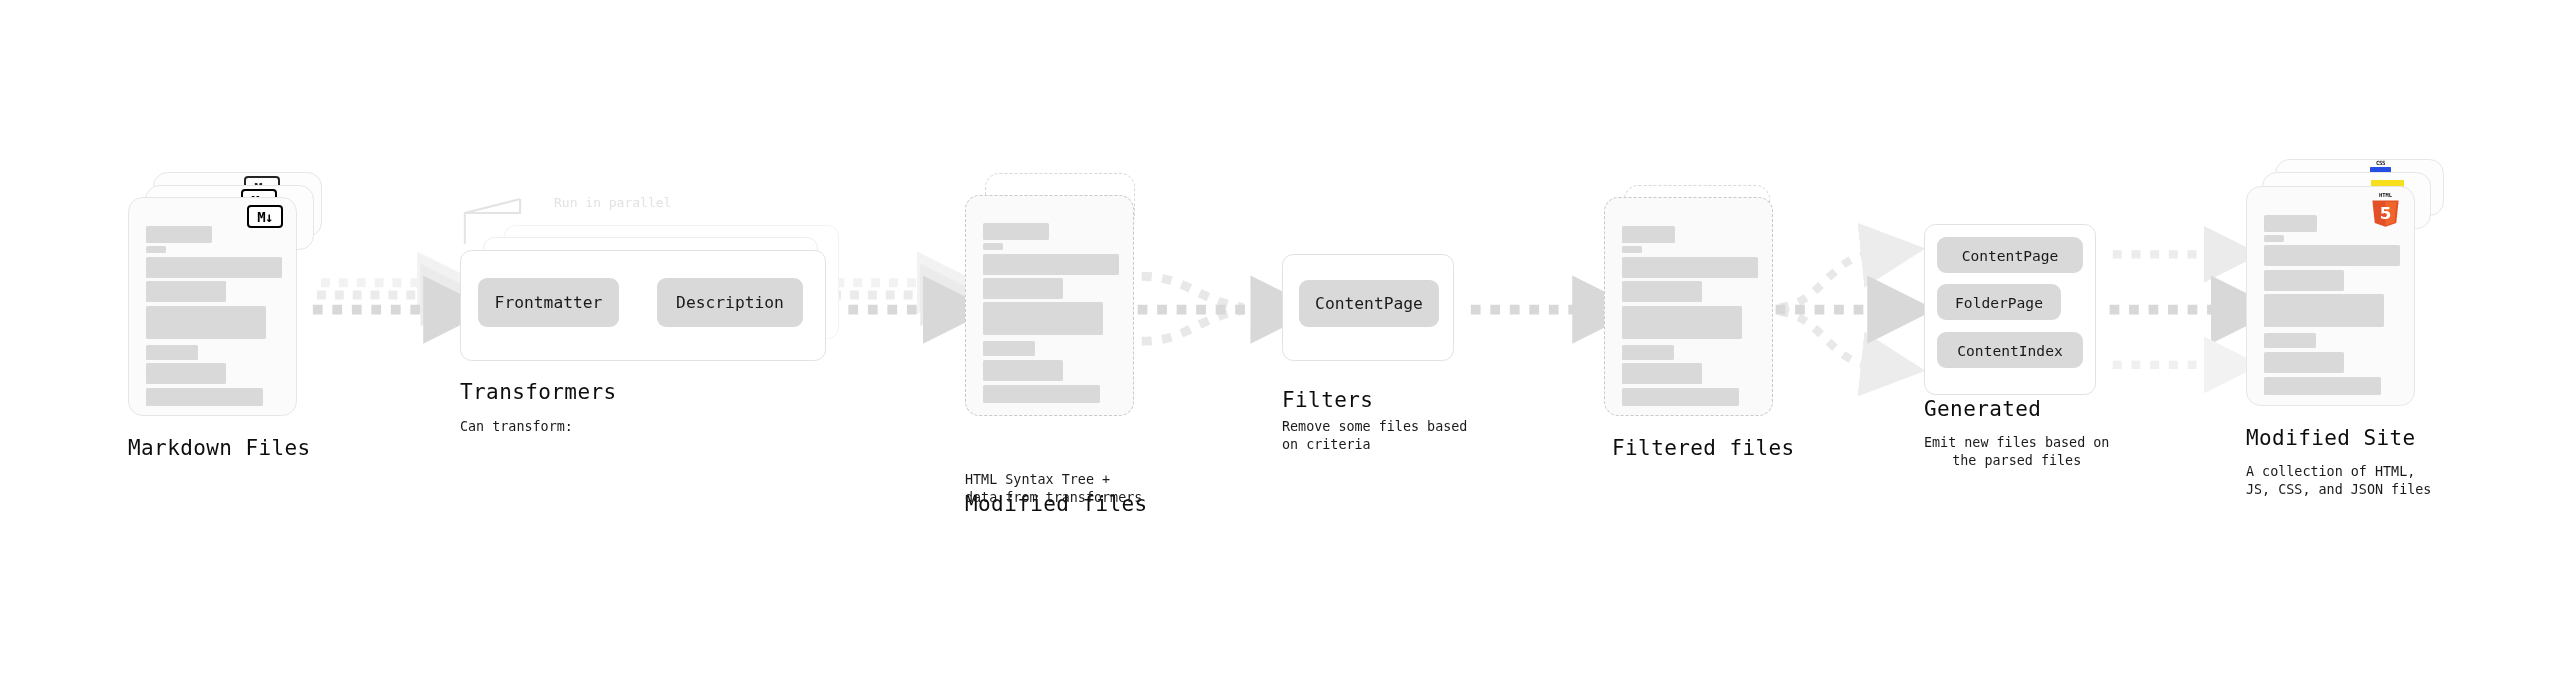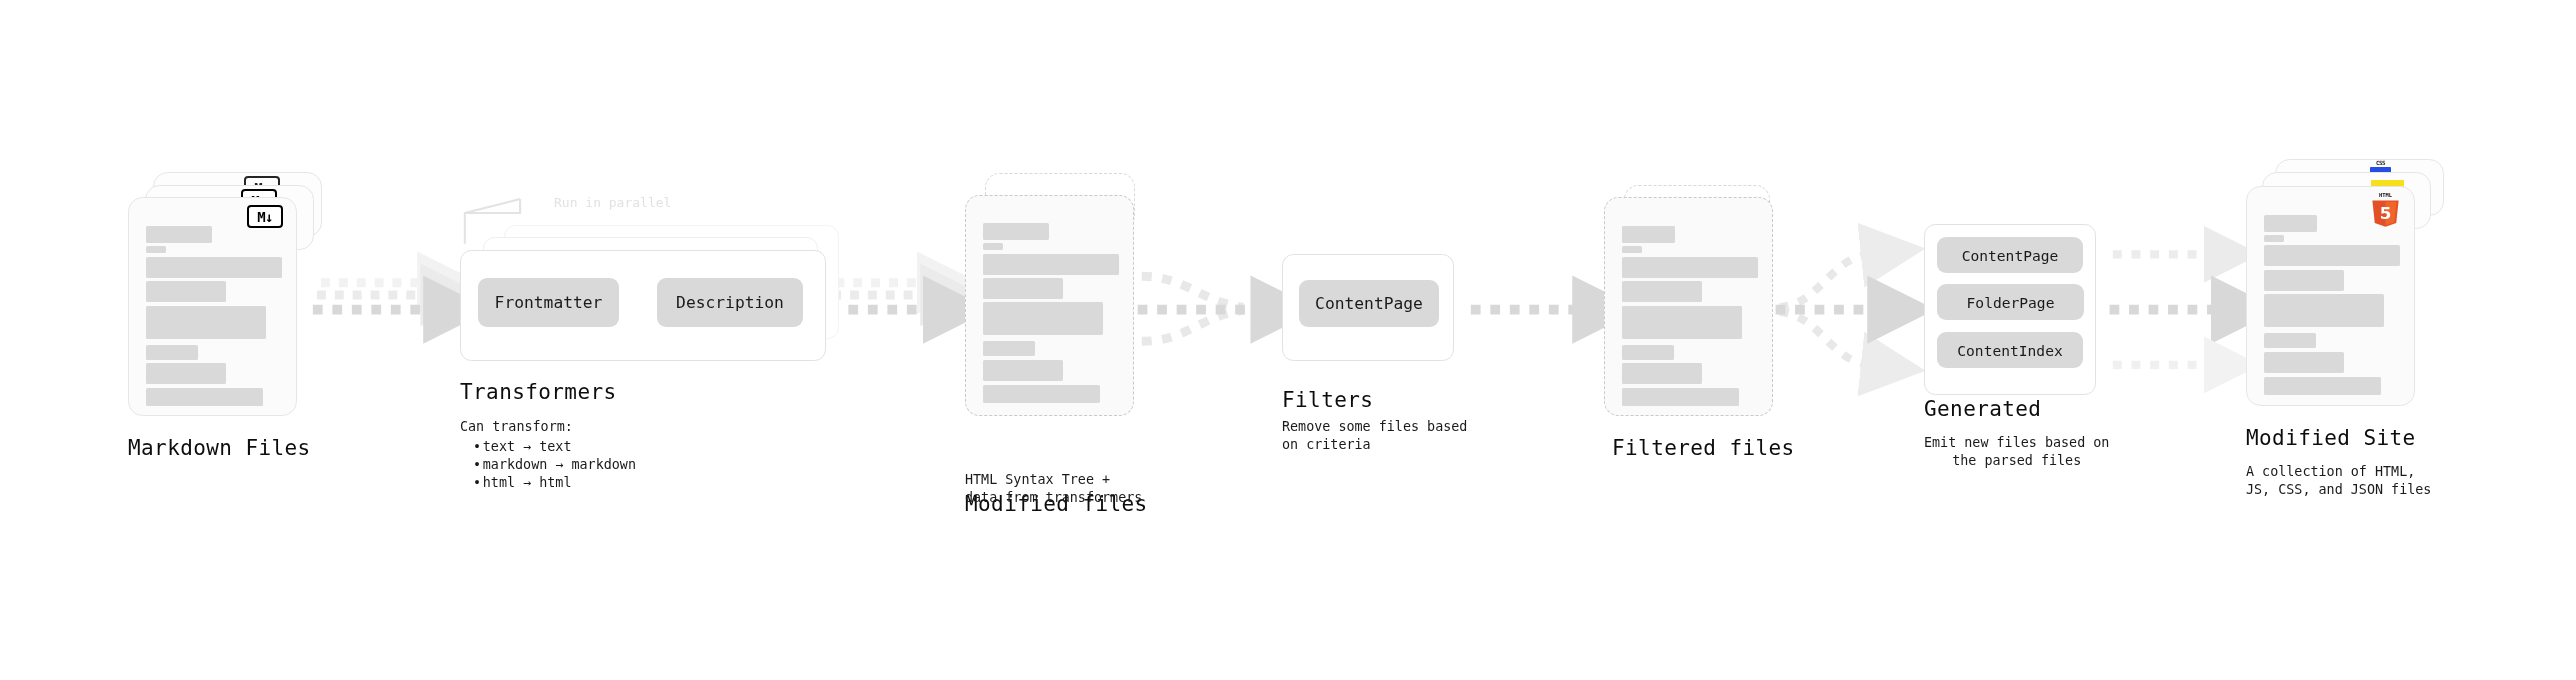--- a/index.html
+++ b/index.html
@@ -253,25 +253,20 @@
     <div class="pbox" style="left:460px; top:250px; width:366px; height:111px;"></div>
     <div class="chip" style="left:478px; top:278px; width:141px; height:49px;">Frontmatter</div>
     <div class="chip" style="left:657px; top:278px; width:146px; height:49px;">Description</div>
 
     <div class="parallel-label" style="left:554px; top:195px;">Run in parallel</div>
 
     <div class="title" style="left:460px; top:380px;">Transformers</div>
 
     <div class="note" style="left:460px; top:418px;">
       <div>Can transform:</div>
-      <ul>
-        <li>text → text</li>
-        <li>markdown → markdown</li>
-        <li>html → html</li>
-      </ul>
     </div>
   </div>
 
   <div>
     <div class="filecard ghost-dashed" style="left:985px; top:173px; width:150px; height:57px;"></div>
     <div class="filecard dashed" style="left:965px; top:195px; width:169px; height:221px;"></div>
 
     <div>
       <div class="bar" style="left:983px; top:223px; width:66px; height:17px;"></div>
       <div class="bar" style="left:983px; top:243px; width:20.3px; height:6.5px;"></div>
@@ -311,21 +306,21 @@
       <div class="bar" style="left:1622px; top:363px; width:80px; height:21px;"></div>
       <div class="bar" style="left:1622px; top:388px; width:117px; height:18px;"></div>
     </div>
 
     <div class="title" style="left:1604px; top:436px;margin-left:8px;">Filtered files</div>
   </div>
 
   <div>
     <div class="pbox" style="left:1924px; top:224px; width:172px; height:171px;"></div>
     <div class="chip" style="left:1937px; top:237px; width:146px; height:36px; font-size:14.6px;">ContentPage</div>
-    <div class="chip" style="left:1937px; top:284px; width:147px; height:36px; font-size:14.6px;">FolderPage</div>
+    <div class="chip" style="left:1937px; top:284px; width:124px; height:36px; font-size:14.6px;">FolderPage</div>
     <div class="chip" style="left:1937px; top:332px; width:146px; height:36px; font-size:14.6px;">ContentIndex</div>
 
     <div class="title" style="left:1924px; top:397px;">Generated</div>
     <div class="subtitle" style="left:1924px; top:434px;text-align:center;">Emit new files based on
 the parsed files</div>
   </div>
 
   <div>
     <div class="filecard ghost" style="left:2275px; top:159px; width:169px; height:57px;"></div>
     <div class="css-badge" style="left:2370px; top:167px;">

